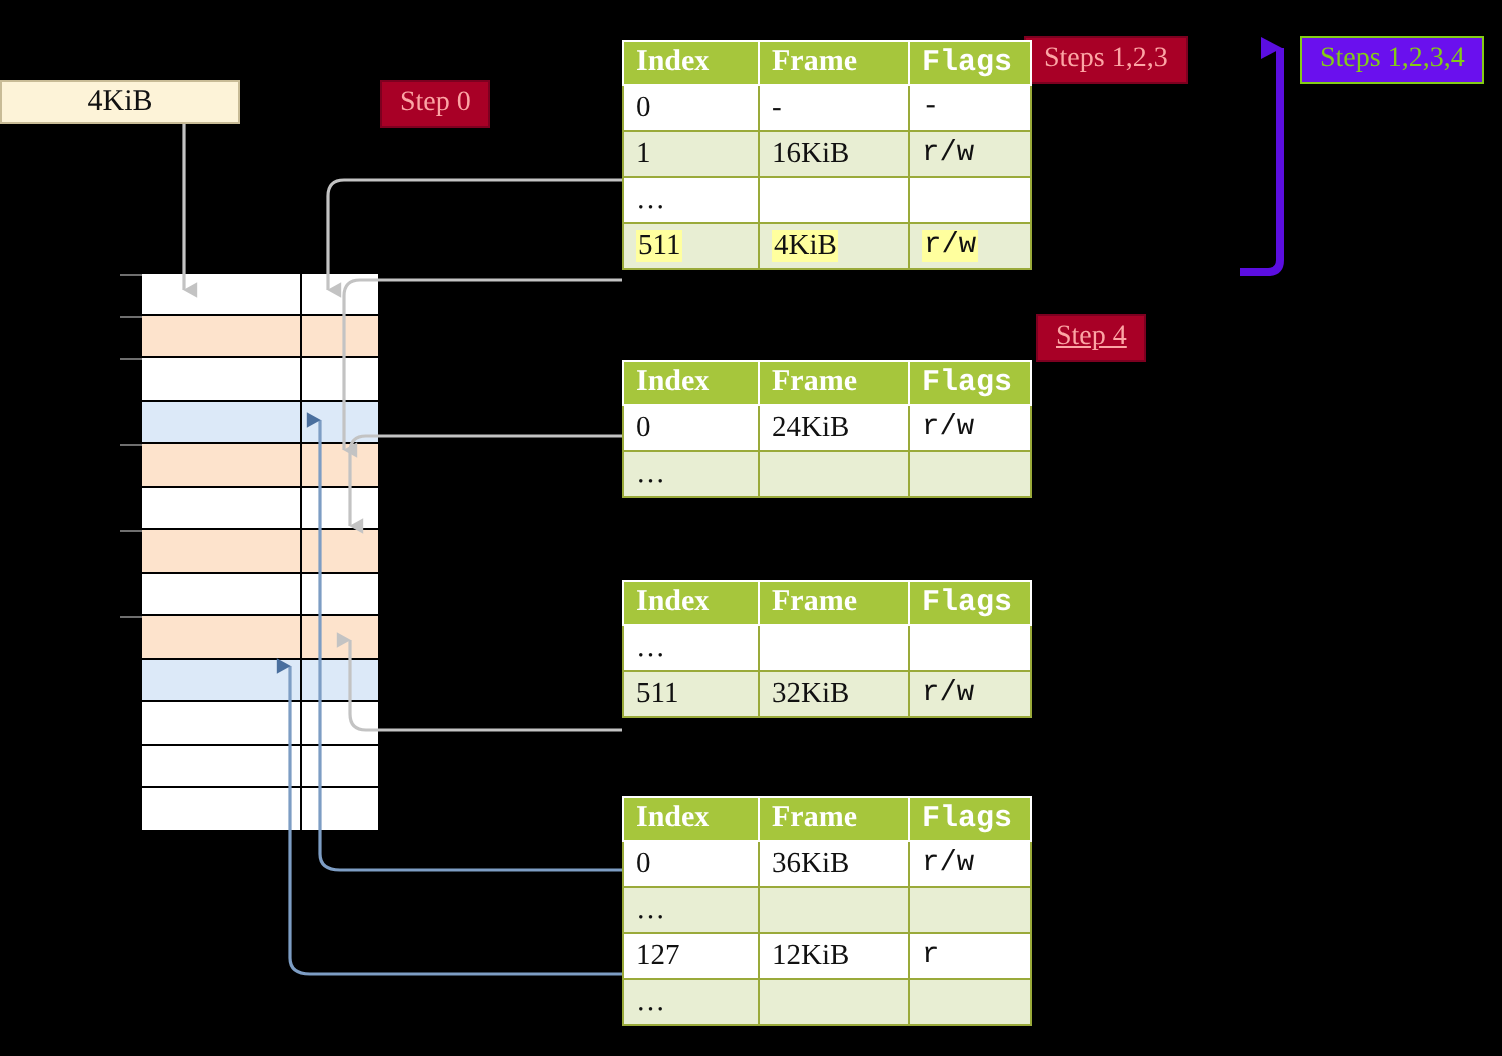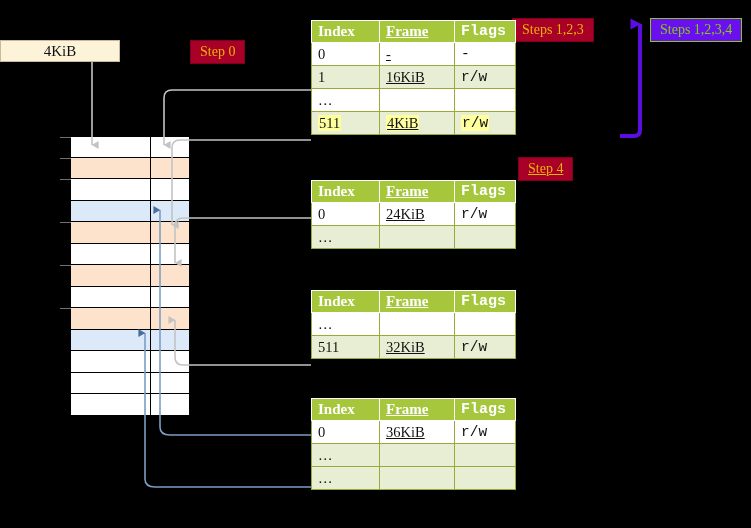--- a/index.html
+++ b/index.html
@@ -12,21 +12,21 @@
   #kib-box{
     left:0px;top:40px;width:120px;height:22px;
     background:#fdf3d8;border:1px solid #c8bb96;
     display:flex;align-items:center;justify-content:center;
     font-size:15px;color:#111;box-sizing:border-box;
   }
 
   
   .badge{
     display:inline-flex;align-items:center;justify-content:center;
-    font-size:14px;color:#eab308;padding:2px 9px;white-space:nowrap;
+    font-size:14px;color:#fca5a5;padding:2px 9px;white-space:nowrap;
     box-sizing:border-box;line-height:1.25;
   }
   .badge-red{background:#a80026;border:1px solid #7d0020;}
   .badge-blue{background:#6a10ee;border:1px solid #84cc16;color:#84cc16;}
   #badge-step0{left:190px;top:40px;}
   #badge-steps123{left:512px;top:18px;}
   #badge-steps1234{left:650px;top:18px;}
   #badge-step4{left:518px;top:157px;text-decoration:underline;}
 
   
@@ -59,21 +59,21 @@
     text-align:left;padding:2px 6px;font-size:15px;
     border:1px solid #ffffff;
   }
   table.pt td{
     padding:2px 6px;border:1px solid #9aaa3a;height:18px;
     vertical-align:middle;
   }
   table.pt tr.alt td{background:#e8eed3;}
   table.pt tr.plain td{background:#ffffff;}
   .c-index{width:55px;}
-  .c-frame{width:62px;text-decoration:underline;}
+  .c-frame{width:62px;}
   .c-flags{width:48px;font-family:Liberation Mono, monospace;}
   .hl{background:#ffff9e;padding:0 1px;}
 
   #tbl1{left:311px;top:20px;}
   #tbl2{left:311px;top:180px;}
   #tbl3{left:311px;top:290px;}
   #tbl4{left:311px;top:398px;}
 
   
   #wires{position:absolute;left:0;top:0;width:751px;height:528px;
@@ -197,20 +197,25 @@
       <tr class="plain">
         <td class="c-index">0</td>
         <td class="c-frame">36KiB</td>
         <td class="c-flags">r/w</td>
       </tr>
       <tr class="alt">
         <td class="c-index">…</td>
         <td class="c-frame"></td>
         <td class="c-flags"></td>
       </tr>
+      <tr class="plain">
+        <td class="c-index">127</td>
+        <td class="c-frame">12KiB</td>
+        <td class="c-flags">r</td>
+      </tr>
       <tr class="alt">
         <td class="c-index">…</td>
         <td class="c-frame"></td>
         <td class="c-flags"></td>
       </tr>
     </tbody>
   </table>
 
 <svg id="wires" viewBox="0 0 751 528">
   <defs>

